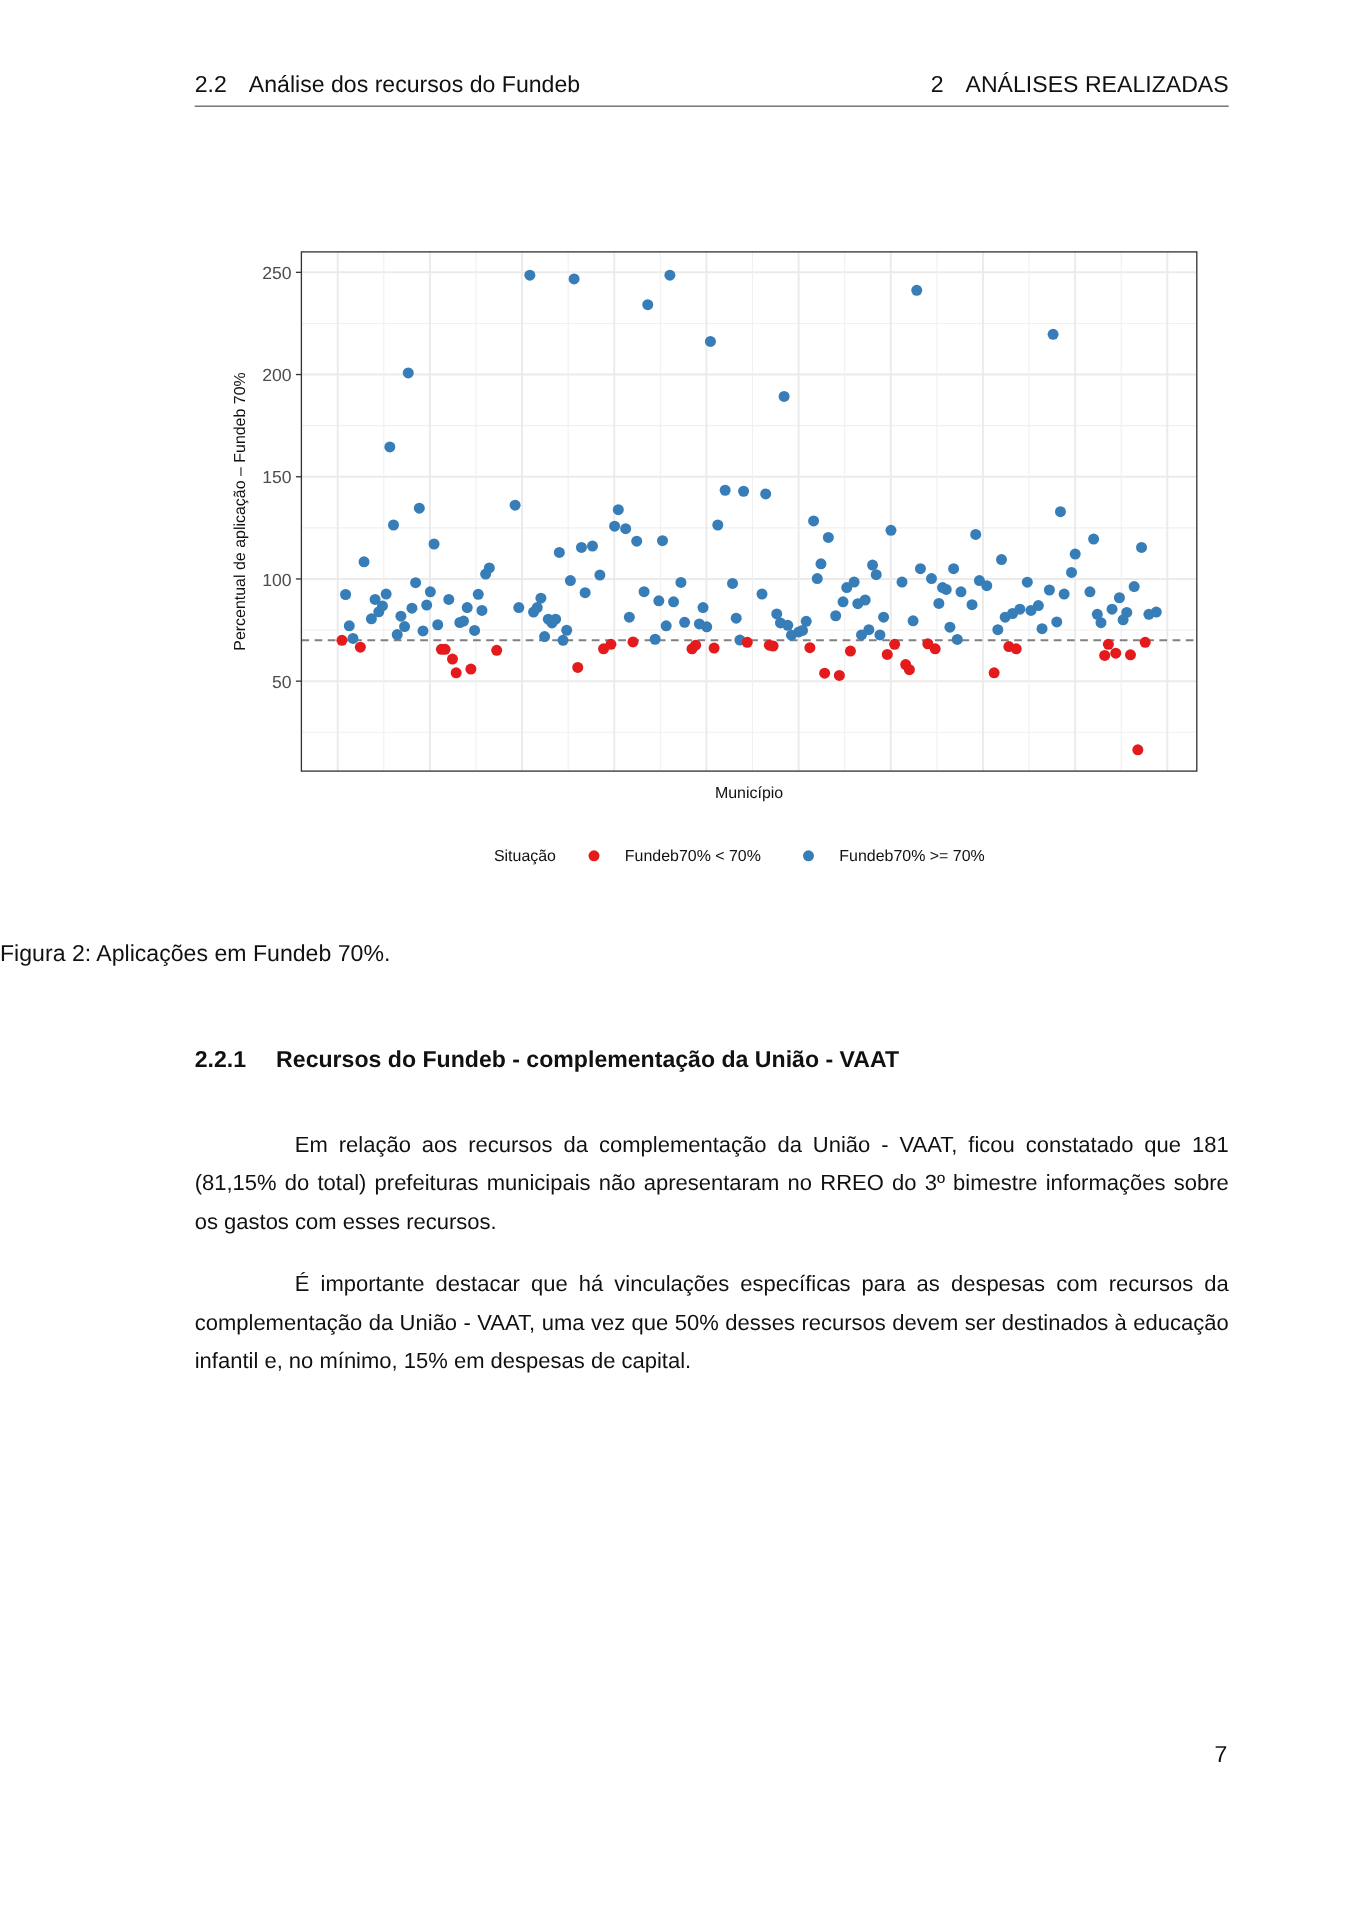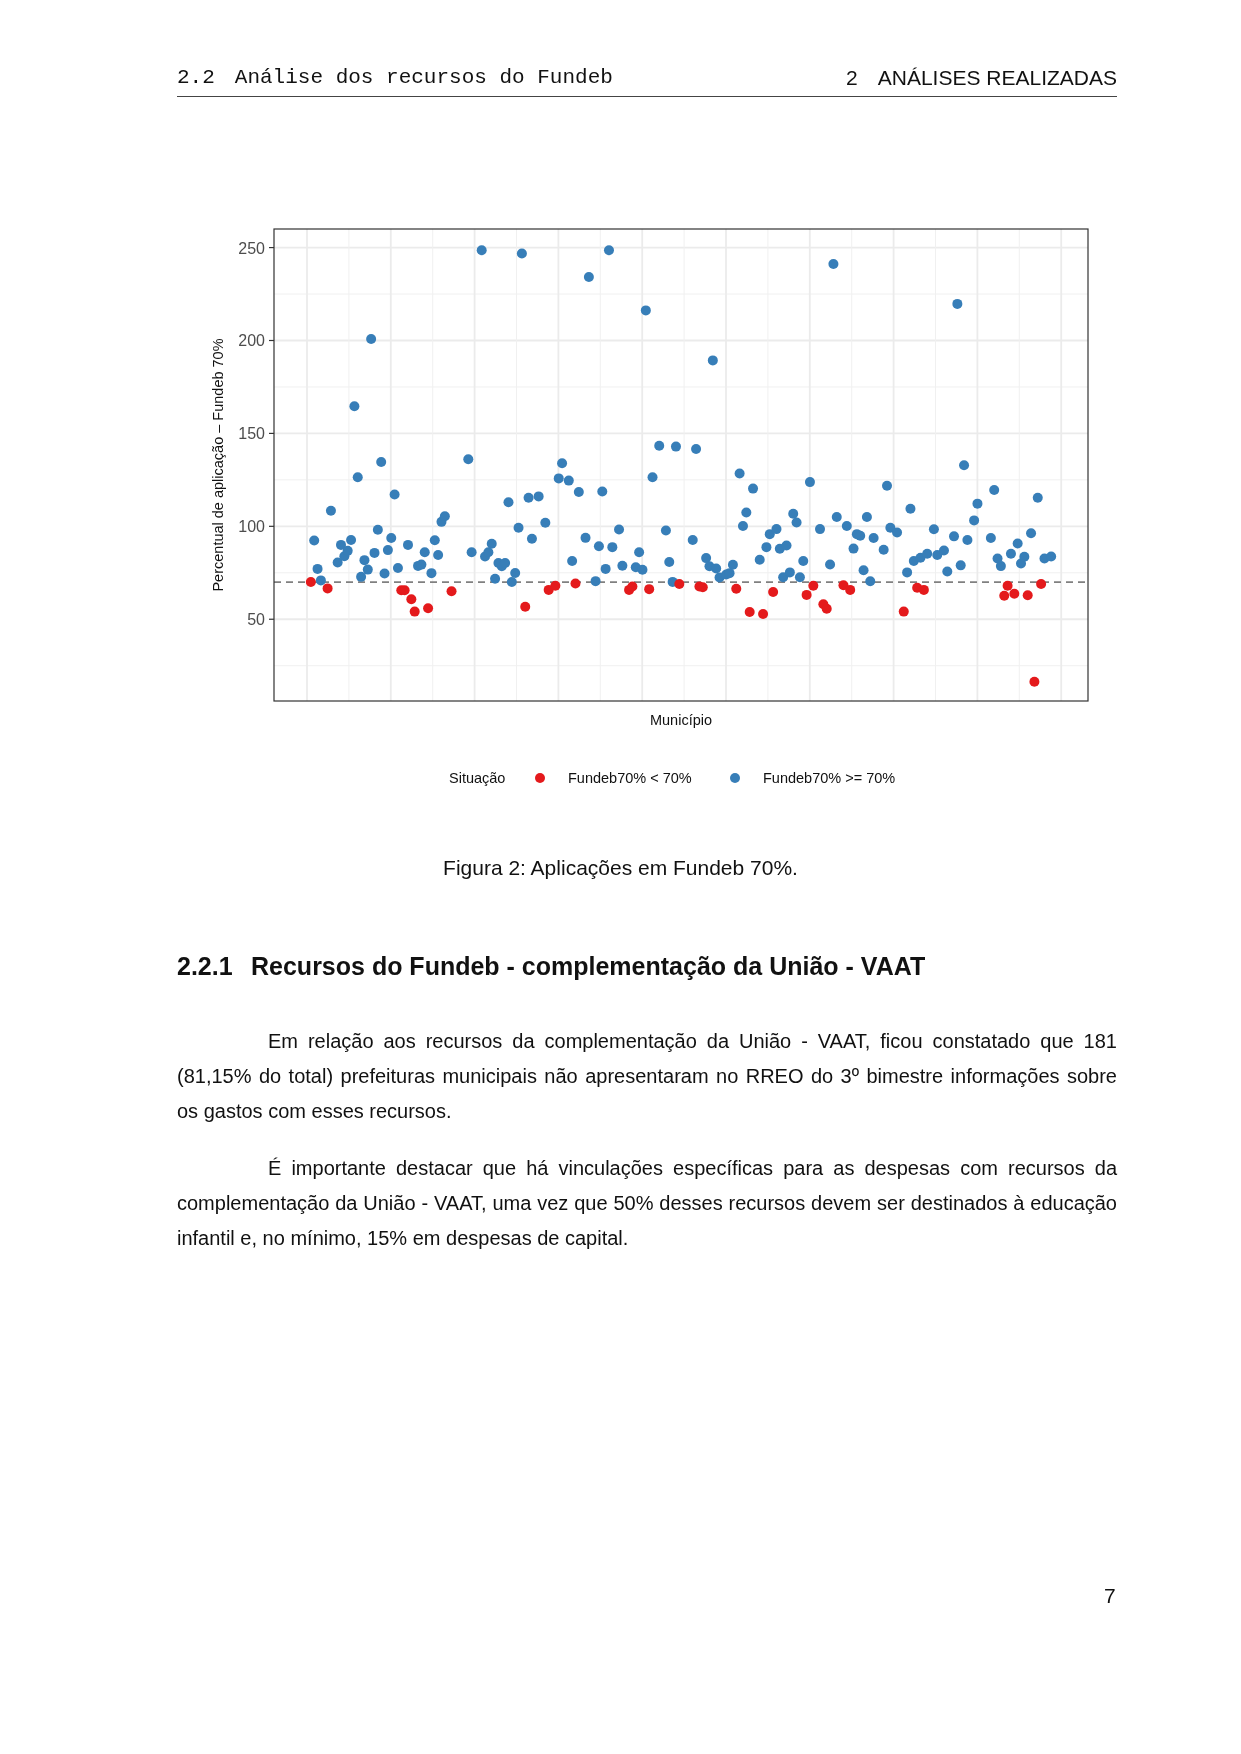--- a/index.html
+++ b/index.html
@@ -1,25 +1,25 @@
 <!DOCTYPE html>
 <html><head>
 <meta charset="utf-8">
 <style>
   html, body { margin: 0; padding: 0; background: #ffffff; }
   body { width: 1241px; height: 1754px; position: relative; overflow: hidden;
          font-family: "Liberation Sans", "DejaVu Sans", sans-serif; color: #111; }
   .running-head { position: absolute; left: 177px; top: 62px; width: 940px; height: 34px;
                   border-bottom: 1.4px solid #444; font-size: 21px; }
-  .running-head .left { position: absolute; left: 0; top: 4px; font-family: Liberation Mono, monospace; }
+  .running-head .left { position: absolute; left: 0; top: 4px; }
   .running-head .right { position: absolute; right: 0; top: 4px; }
   .running-head .num { display: inline-block; margin-right: 20px; }
   #chart { position: absolute; left: 0; top: 0; }
-  .figure-caption { position: absolute; left: 0; width: 1241px; top: 856px; text-align: center; font-size: 21px; }
-  .section-heading { position: absolute; left: 177px; top: 952px; font-size: 25px; font-weight: bold; }
+  .figure-caption { position: absolute; left: 0; width: 1241px; top: 856px; text-align: left; font-size: 21px; }
+  .section-heading { position: absolute; left: 177px; top: 952px; font-size: 21px; font-weight: bold; }
   .section-heading .num { display: inline-block; width: 74px; }
   .body-text { position: absolute; left: 177px; width: 940px; font-size: 20px; line-height: 35px; text-align: justify; }
   .body-text p { margin: 0 0 22px 0; text-indent: 91px; }
   .page-number { position: absolute; left: 1104px; top: 1584px; font-size: 21px; }
   svg text { font-family: "Liberation Sans", "DejaVu Sans", sans-serif; }
 </style>
 </head>
 <body>
 
 <div class="running-head">

